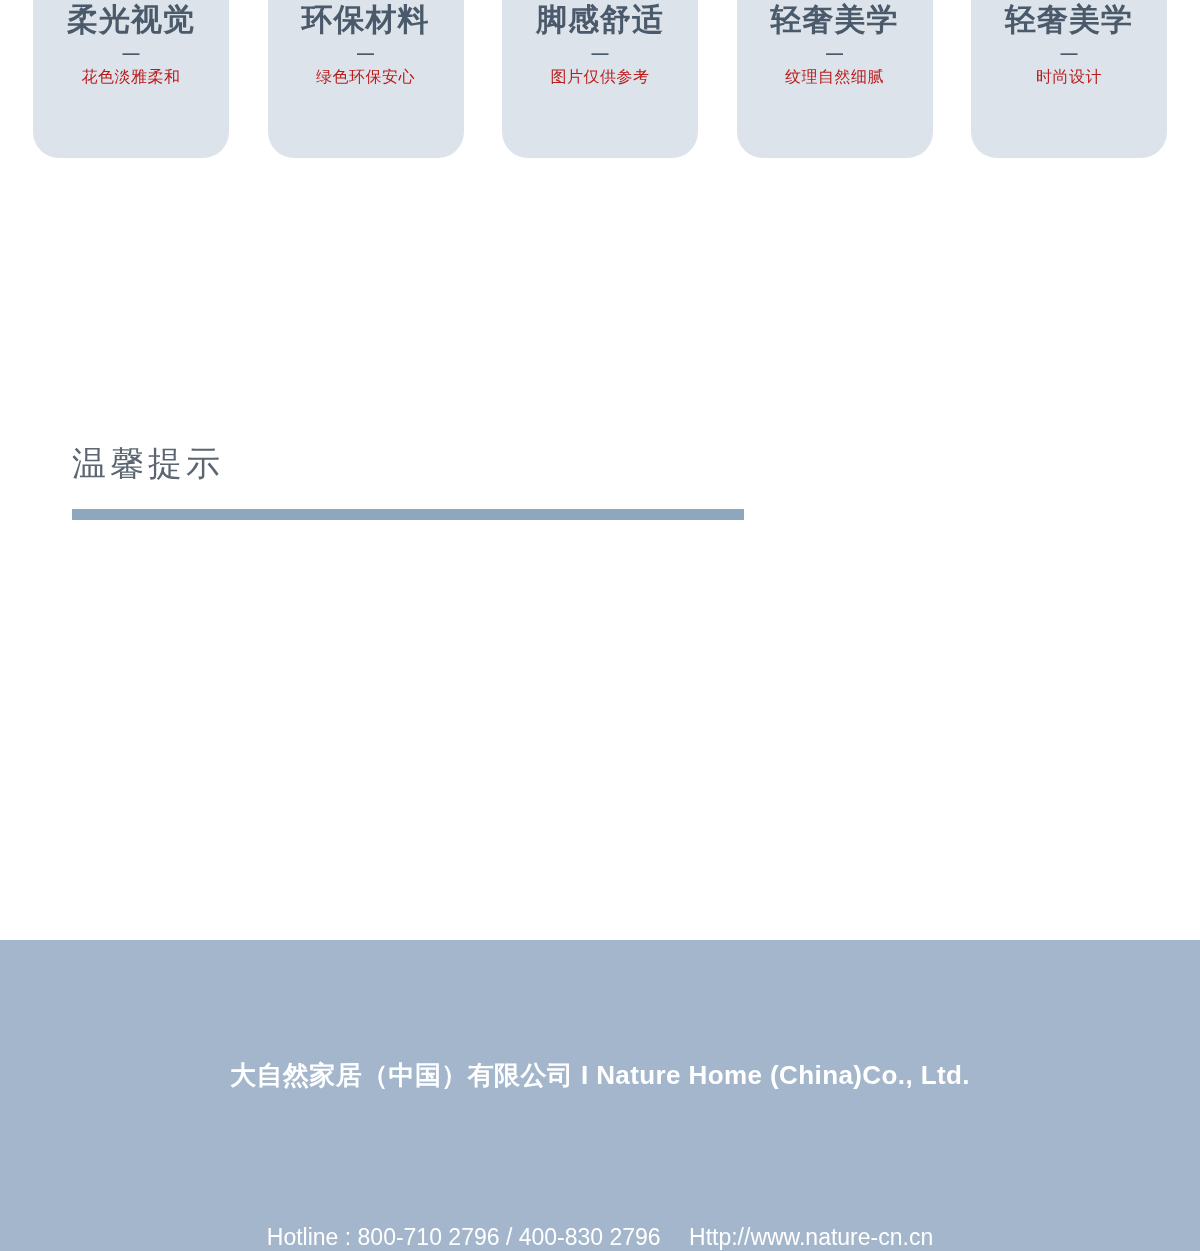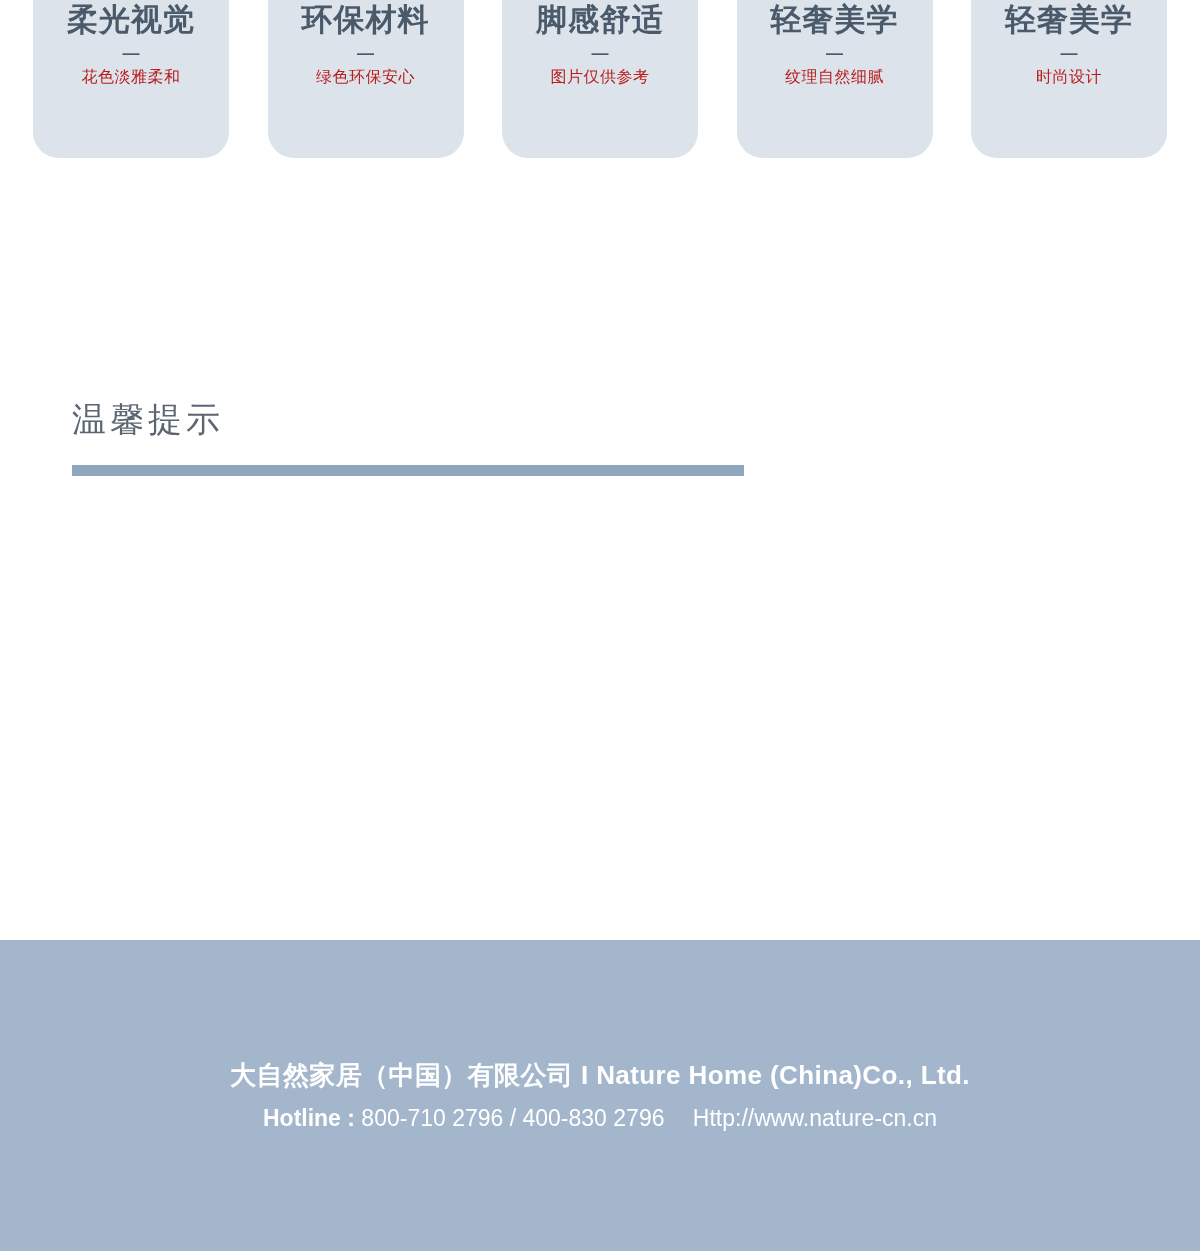--- a/index.html
+++ b/index.html
@@ -55,21 +55,21 @@
   }
   .feature-sub {
     font-size: 16px;
     color: #b91c1c;
     letter-spacing: 0.5px;
   }
 
   
   .reminder {
     position: absolute;
-    top: 397px;
+    top: 441px;
     left: 0;
     width: 1096px;
   }
   .reminder-inner {
     margin: 0 72px;
   }
   .reminder-title {
     font-size: 34px;
     color: #5c6672;
     letter-spacing: 4px;
@@ -115,37 +115,37 @@
     position: absolute;
     left: 0;
     top: 940px;
     width: 1200px;
     height: 311px;
     background: #a3b6cb;
     color: #ffffff;
     display: flex;
     flex-direction: column;
     align-items: center;
-    justify-content: flex-start;
+    justify-content: space-between;
     padding-top: 118px;
     box-sizing: border-box;
   }
   .footer-line1 {
     font-size: 26px;
     font-weight: bold;
     letter-spacing: 0.4px;
     white-space: nowrap;
   }
   .footer-line2 {
     margin-top: 12px;
     font-size: 23px;
     white-space: nowrap;
   }
   .footer-line2 .hotline-label {
-    font-weight: bold;
+    font-weight: normal;
   }
   .footer-line2 .site {
     margin-left: 22px;
     margin-top: 7px;
   }
 </style>
 </head>
 <body>
 
 <div class="features">

